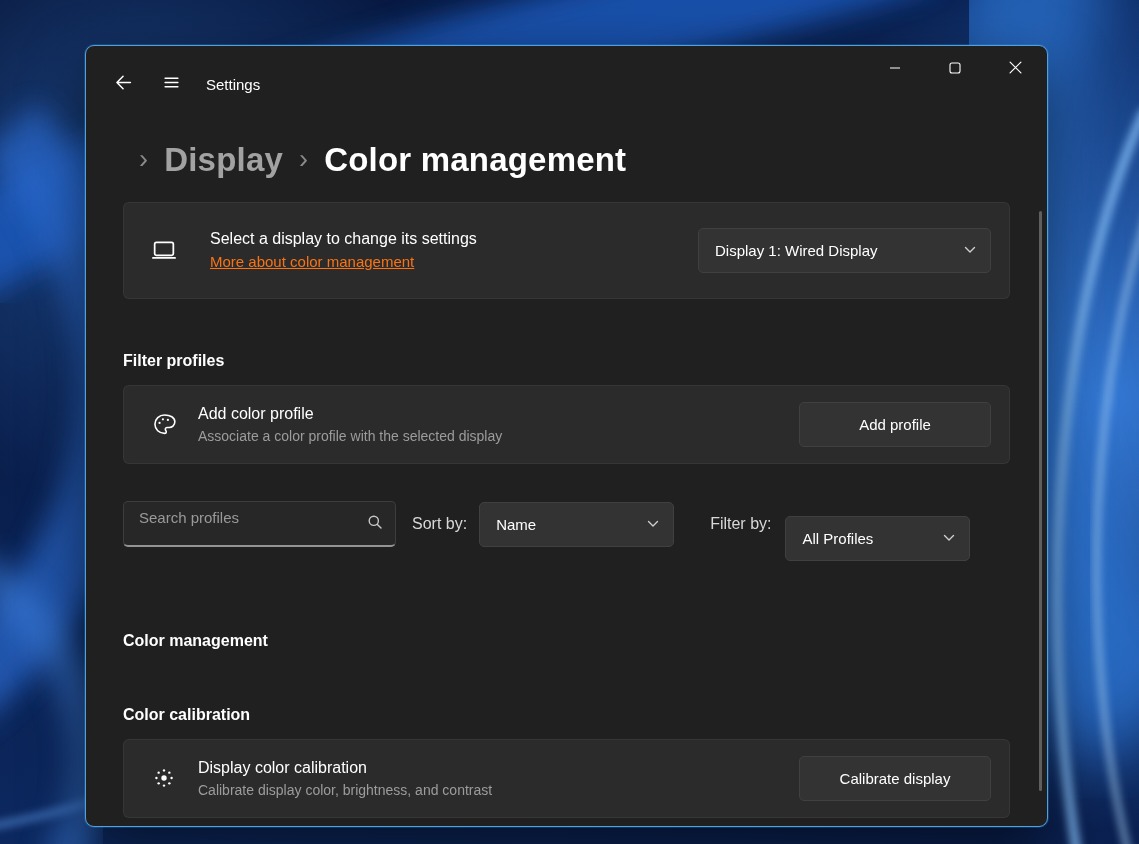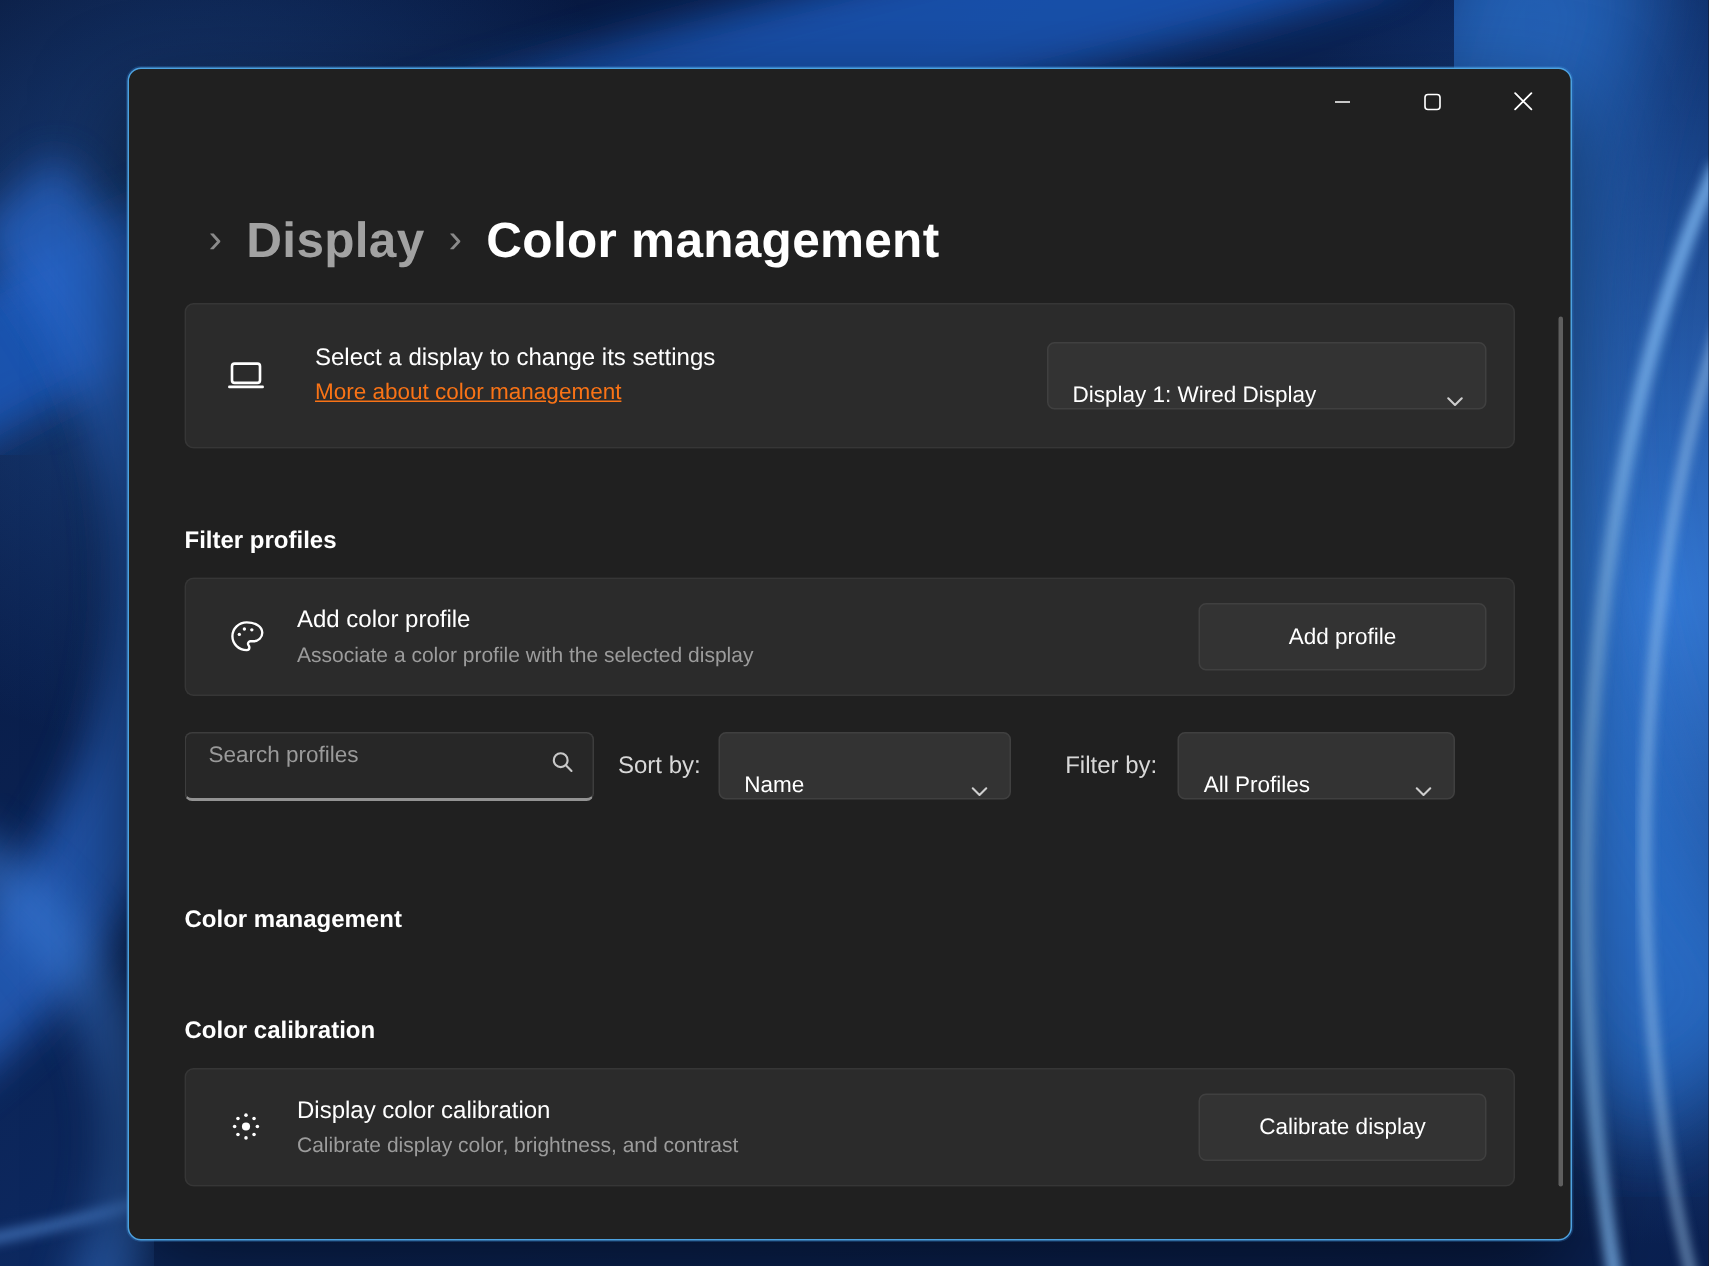--- a/index.html
+++ b/index.html
@@ -62,26 +62,26 @@
   .card .texts { margin-left:10px; }
   .card .title { font-size:16px; color:#fff; }
   .card .subtitle { font-size:14px; color:#9c9c9c; margin-top:5px; }
   .card .link { font-size:15px; color:#f97316; text-decoration:underline; margin-top:5px; display:inline-block; cursor:pointer; }
 
   .display-card { margin-top:22px; height:97px;gap:12px; }
   .row-card { height:79px; margin-top:14px;padding-left:16px; }
 
   .dropdown {
     margin-left:auto; height:45px; background:#333333; border:1px solid #404040;
-    border-radius:5px; display:flex; align-items:flex-end; justify-content:space-between;
+    border-radius:5px; display:flex; align-items:center; justify-content:space-between;
     padding:0 14px 0 16px; font-size:15px; color:#fff; cursor:pointer;
   }
   .dd-display { width:293px; }
   .dd-sort { width:195px; margin-left:12px; }
-  .dd-filter { width:185px; margin-left:14px; }
+  .dd-filter { width:185px; margin-left:14px;margin-top:28px; }
   .dropdown .chev { color:#cfcfcf; display:flex; margin-left:10px; }
 
   .btn {
     margin-left:auto; width:192px; height:45px; background:#333333;
     border:1px solid #404040; border-radius:5px; color:#fff; font-size:15px;
     font-family:"Liberation Sans", sans-serif; cursor:pointer;
   }
 
   .section-h { font-size:16px; font-weight:700; color:#fff; line-height:20px; }
   .h-profiles { margin-top:52px; }
@@ -141,20 +141,37 @@
     <path d="M 1078 860 C 1035 600, 1058 300, 1145 110" stroke="#7fb8f2" stroke-width="9" fill="none" opacity="0.9" filter="url(#blur4)"></path>
     <path d="M 1130 860 C 1075 640, 1090 360, 1160 180" stroke="#a9d2f7" stroke-width="5" fill="none" opacity="0.8" filter="url(#blur4)"></path>
     <path d="M -30 830 C 210 790, 320 700, 350 540" stroke="#5f9ae8" stroke-width="7" fill="none" opacity="0.6" filter="url(#blur4)"></path>
     <path d="M 60 870 C 120 760, 90 640, -40 560" stroke="#3a7bd8" stroke-width="40" fill="none" opacity="0.55" filter="url(#blur14)"></path>
   </svg>
 </div>
 
 <div class="window">
 
   <div class="titlebar">
+    <div class="nav-left">
+      <button class="icon-btn">
+        <span>
+          <svg width="17" height="17" viewBox="0 0 16 16" fill="none" stroke="#fff" stroke-width="1.4" stroke-linecap="round" stroke-linejoin="round">
+            <path d="M14.5 8H1.8M1.8 8L7.6 2.2M1.8 8l5.8 5.8"></path>
+          </svg>
+        </span>
+      </button>
+      <button class="icon-btn">
+        <span>
+          <svg width="17" height="17" viewBox="0 0 16 16" fill="none" stroke="#fff" stroke-width="1.4" stroke-linecap="round">
+            <path d="M2 4h12M2 8h12M2 12h12"></path>
+          </svg>
+        </span>
+      </button>
+      <span class="app-title">Settings</span>
+    </div>
     <div class="caption-buttons">
       <button>
         <span>
           <svg width="12" height="12" viewBox="0 0 12 12">
               <path d="M1 6h10" stroke="#fff" stroke-width="1.1"></path>
             </svg>
         </span>
       </button>
       <button>
         <span>

